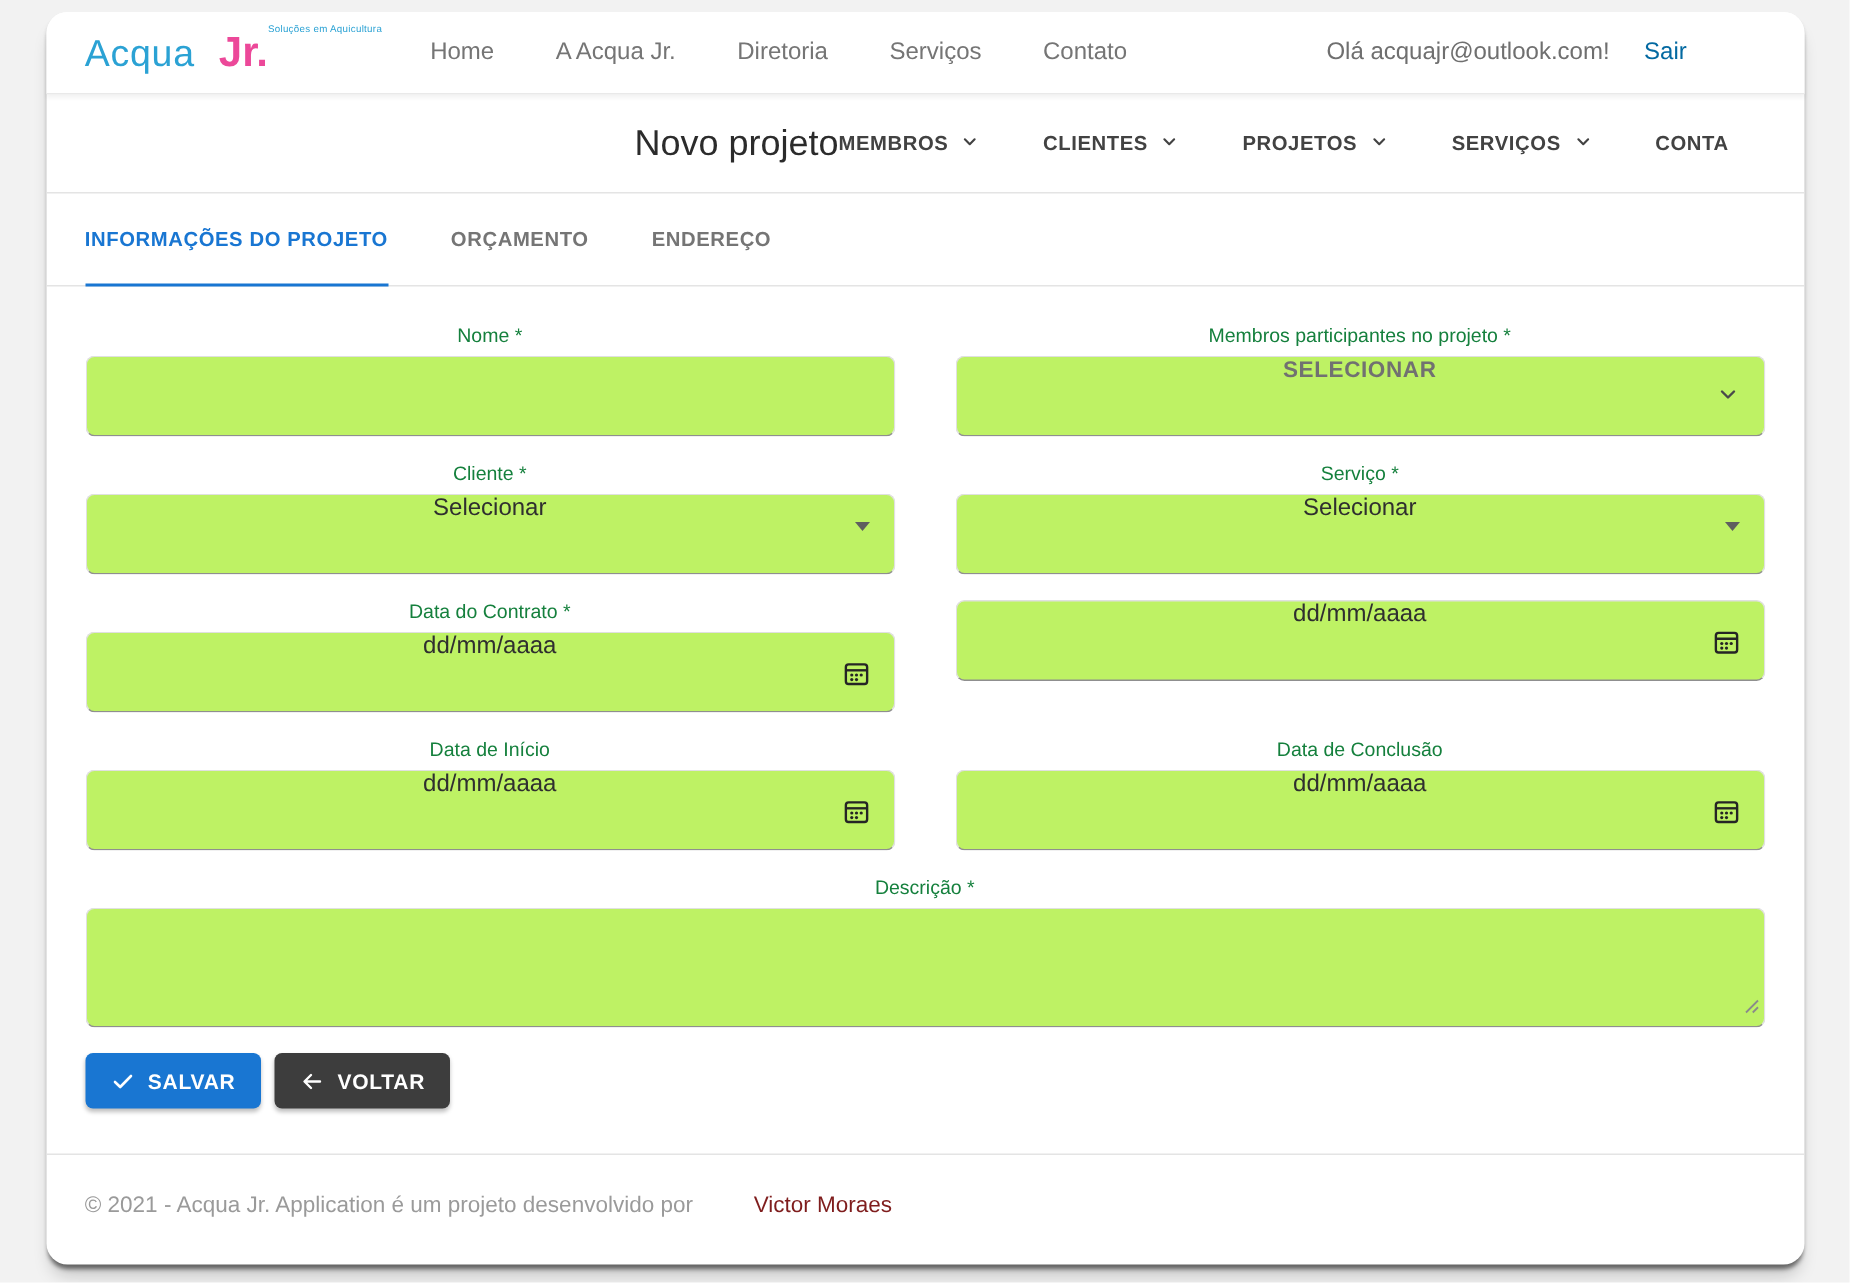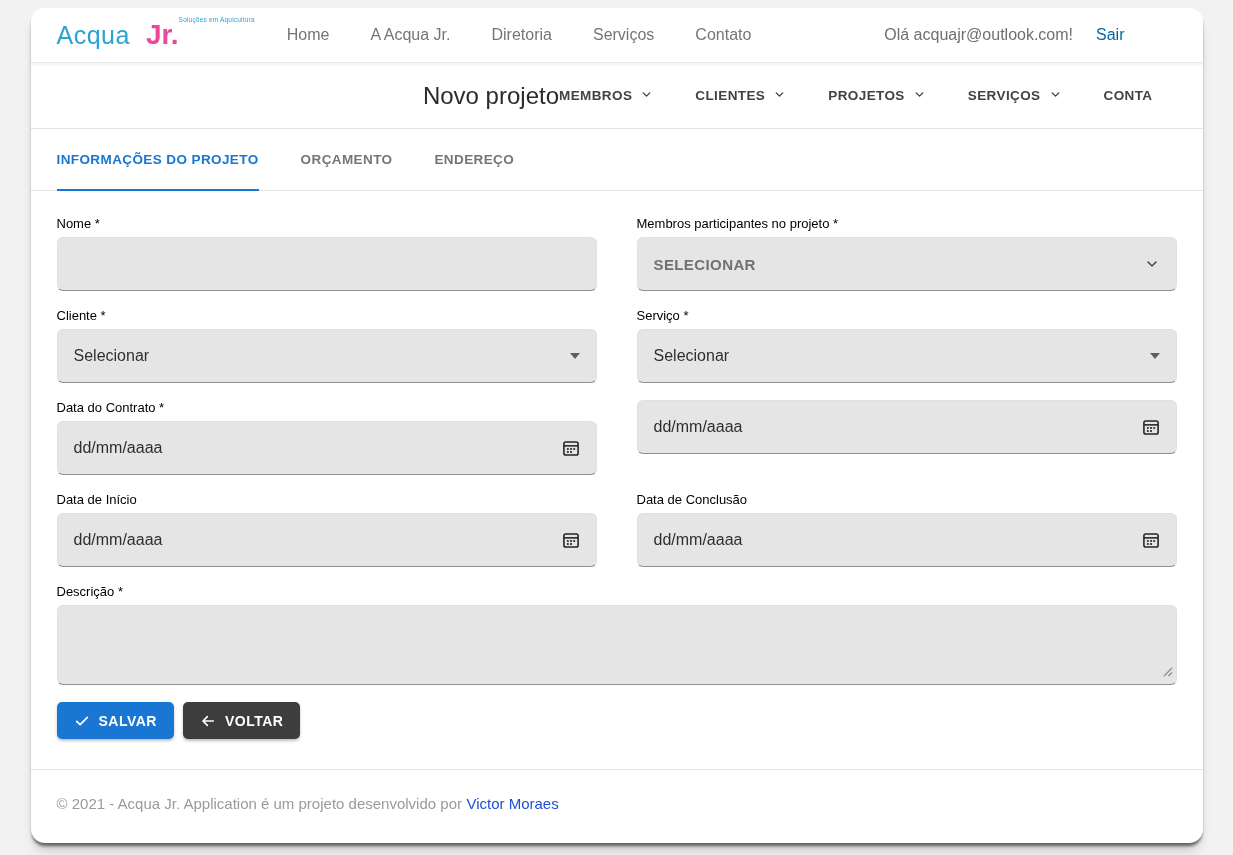--- a/index.html
+++ b/index.html
@@ -78,32 +78,33 @@
     color: #757575; cursor: pointer;
     border-bottom: 2px solid transparent;
     margin-bottom: -1px;
   }
   .tab.active { color: #1976d2; border-bottom-color: #1976d2; }
 
   
   .form-area { padding: 25px 26px 0 26px; flex: 1; }
   .form-grid { display: grid; grid-template-columns: 1fr 1fr; column-gap: 40px; }
   .field { margin-bottom: 17px; }
-  .field-label { color: #000000; font-size: 13px; margin-bottom: 6px; }
+  .field-label { color: #15803d; font-size: 13px; margin-bottom: 6px; text-align: center; }
   .control {
     height: 54px;
-    background: #e5e5e5;
+    background: #bef264;
     border-radius: 6px;
     border: 1px solid #e0e0e0;
     border-bottom: 1px solid #8f8f8f;
     display: flex;
     align-items: center;
     padding: 0 16px;
     position: relative;
     cursor: text;
+    flex-direction: column;
   }
   .control.clickable { cursor: pointer; }
   .control-text { font-size: 16px; color: #2f2f2f; }
   .control-text.upper { font-weight: 700; color: #717171; letter-spacing: 0.4px; font-size: 15px; }
   .control .right-icon { margin-left: auto; display: flex; align-items: center; color: #444; }
   .caret-down {
     width: 0; height: 0;
     border-left: 5px solid transparent;
     border-right: 5px solid transparent;
     border-top: 6px solid #5f5f5f;
@@ -135,21 +136,21 @@
   }
   .btn-dark { background: #3d3d3d; }
   .btn-primary { background: #1976d2; }
 
   
   .footer {
     border-top: 1px solid #e4e4e4;
     padding: 25px 26px 30px 26px;
   }
   .footer-text { color: #9a9a9a; font-size: 15px; }
-  .footer-author { color: #1d4ed8; }
+  .footer-author { color: #7f1d1d; margin-left: 36px; }
 </style>
 </head>
 <body>
 
 <div class="card">
 
   <div class="navbar">
     <div class="logo">
       <div class="logo-main">
         <span class="logo-acqua">Acqua</span>

